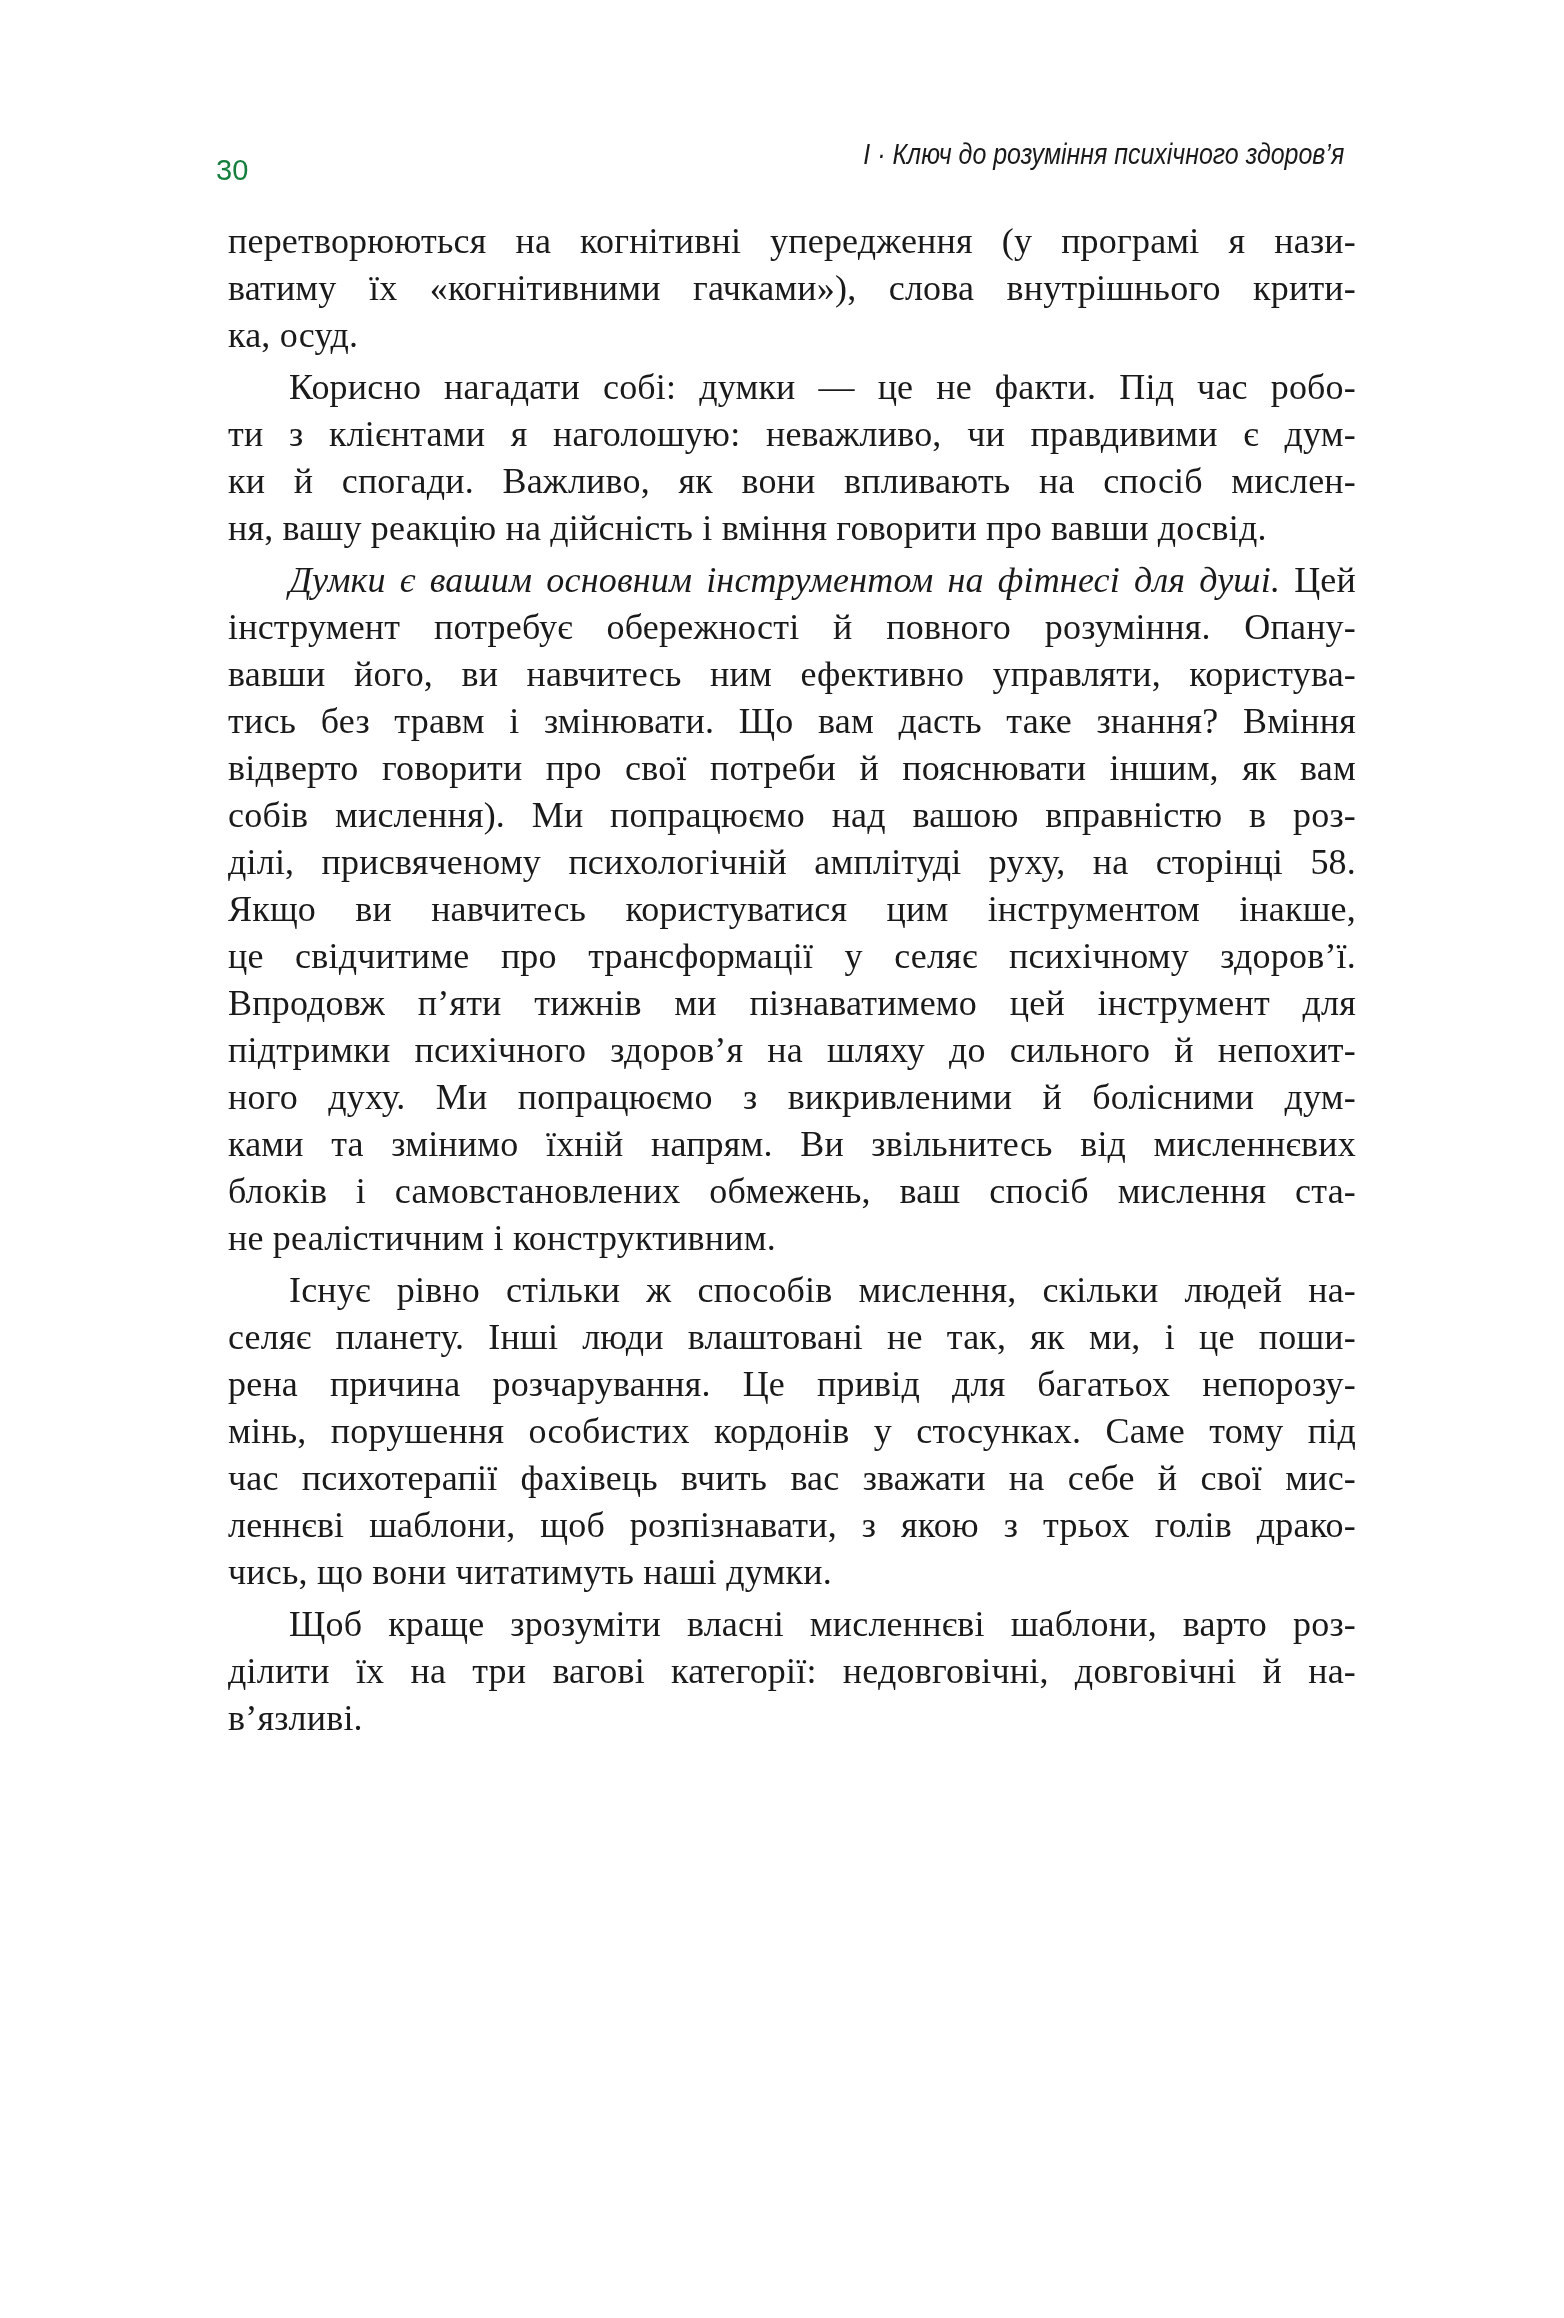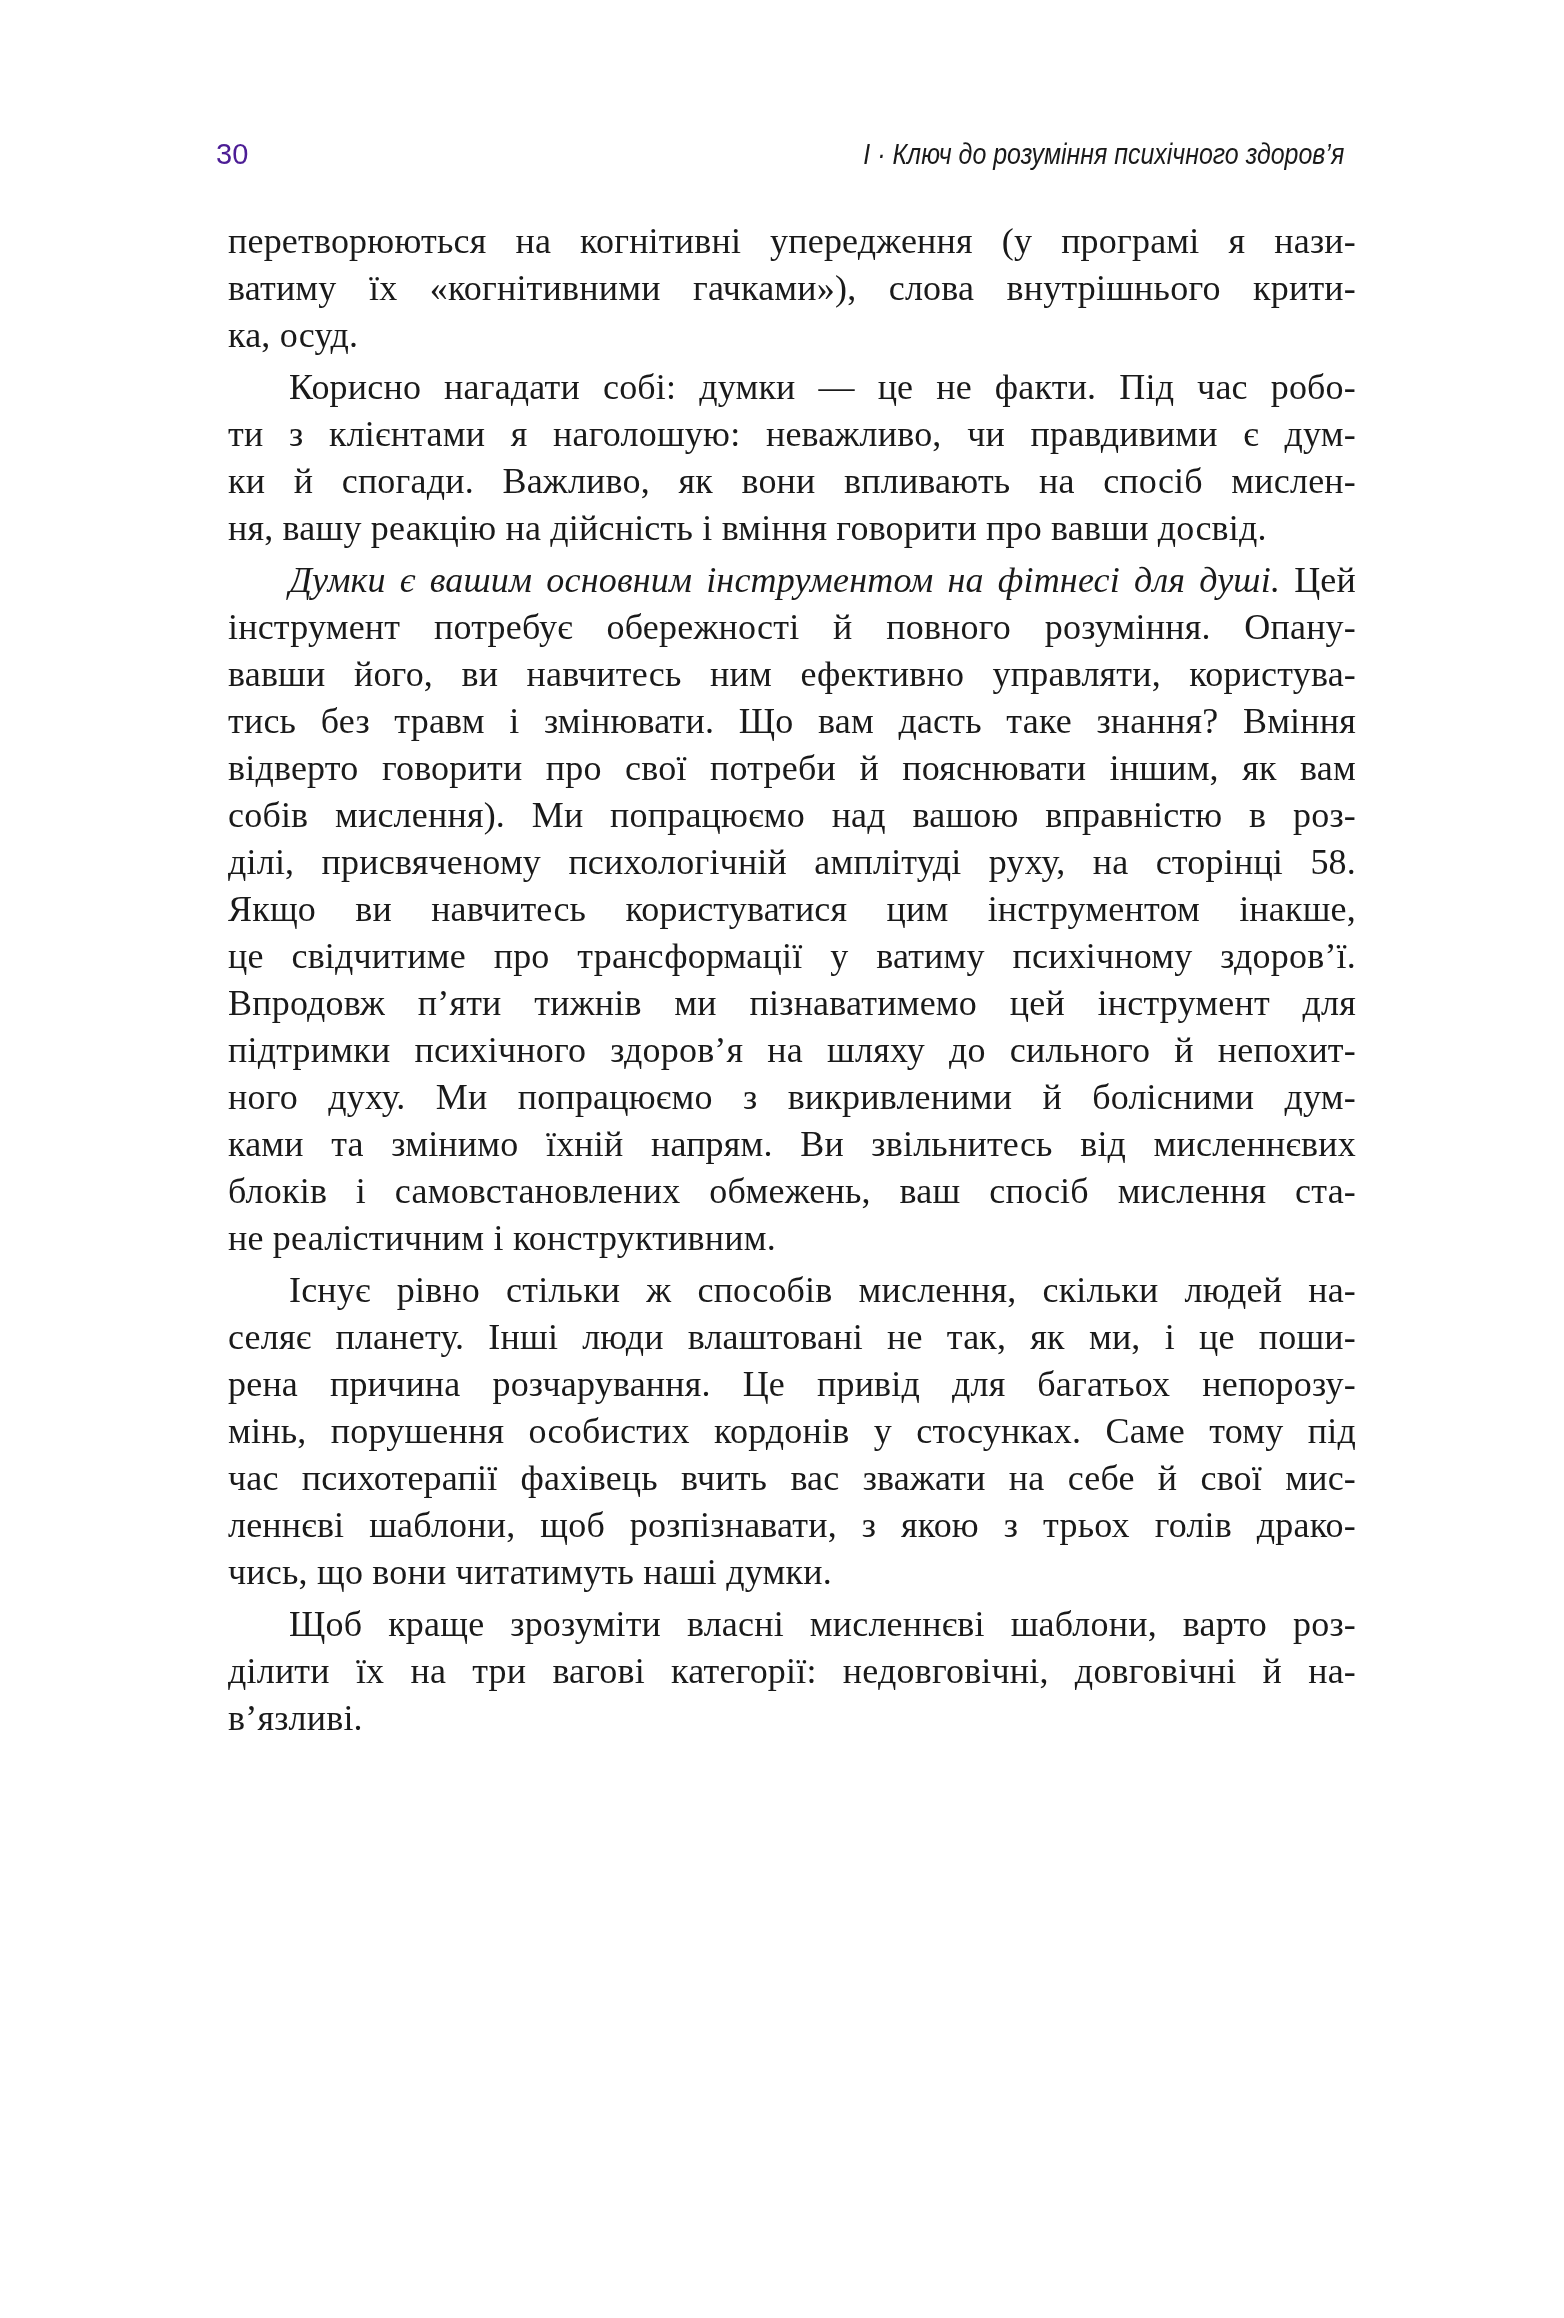--- a/index.html
+++ b/index.html
@@ -23,25 +23,25 @@
     .running-head {
       position: absolute;
       top: 130px;
       left: 216px;
       width: 1128px;
       height: 49px;
     }
     .page-number {
       position: absolute;
       left: 0;
-      top: 0;
+      top: 16px;
       font-family: "Liberation Sans", "DejaVu Sans", sans-serif;
       font-size: 29px;
       line-height: 49px;
-      color: #4c1d95;
+      color: #15803d;
     }
     .chapter-title {
       position: absolute;
       right: 0;
       top: 0;
       font-family: "Liberation Sans", "DejaVu Sans", sans-serif;
       font-style: italic;
       font-size: 29px;
       line-height: 49px;
       color: #1a1a1a;
@@ -108,21 +108,21 @@
 
     <div>
       <span class="line indent"><em class="italic">Думки є вашим основним інструментом на фітнесі для душі.</em><span> Цей</span></span>
       <span class="line">інструмент потребує обережності й повного розуміння. Опану-</span>
       <span class="line">вавши його, ви навчитесь ним ефективно управляти, користува-</span>
       <span class="line">тись без травм і змінювати. Що вам дасть таке знання? Вміння</span>
       <span class="line">відверто говорити про свої потреби й пояснювати іншим, як вам</span>
       <span class="line">собів мислення). Ми попрацюємо над вашою вправністю в роз-</span>
       <span class="line">ділі, присвяченому психологічній амплітуді руху, на сторінці 58.</span>
       <span class="line">Якщо ви навчитесь користуватися цим інструментом інакше,</span>
-      <span class="line">це свідчитиме про трансформації у ватиму психічному здоров’ї.</span>
+      <span class="line">це свідчитиме про трансформації у селяє психічному здоров’ї.</span>
       <span class="line">Впродовж п’яти тижнів ми пізнаватимемо цей інструмент для</span>
       <span class="line">підтримки психічного здоров’я на шляху до сильного й непохит-</span>
       <span class="line">ного духу. Ми попрацюємо з викривленими й болісними дум-</span>
       <span class="line">ками та змінимо їхній напрям. Ви звільнитесь від мисленнєвих</span>
       <span class="line">блоків і самовстановлених обмежень, ваш спосіб мислення ста-</span>
       <span class="line last">не реалістичним і конструктивним.</span>
     </div>
     <div class="para-gap"></div>
 
     <div>

